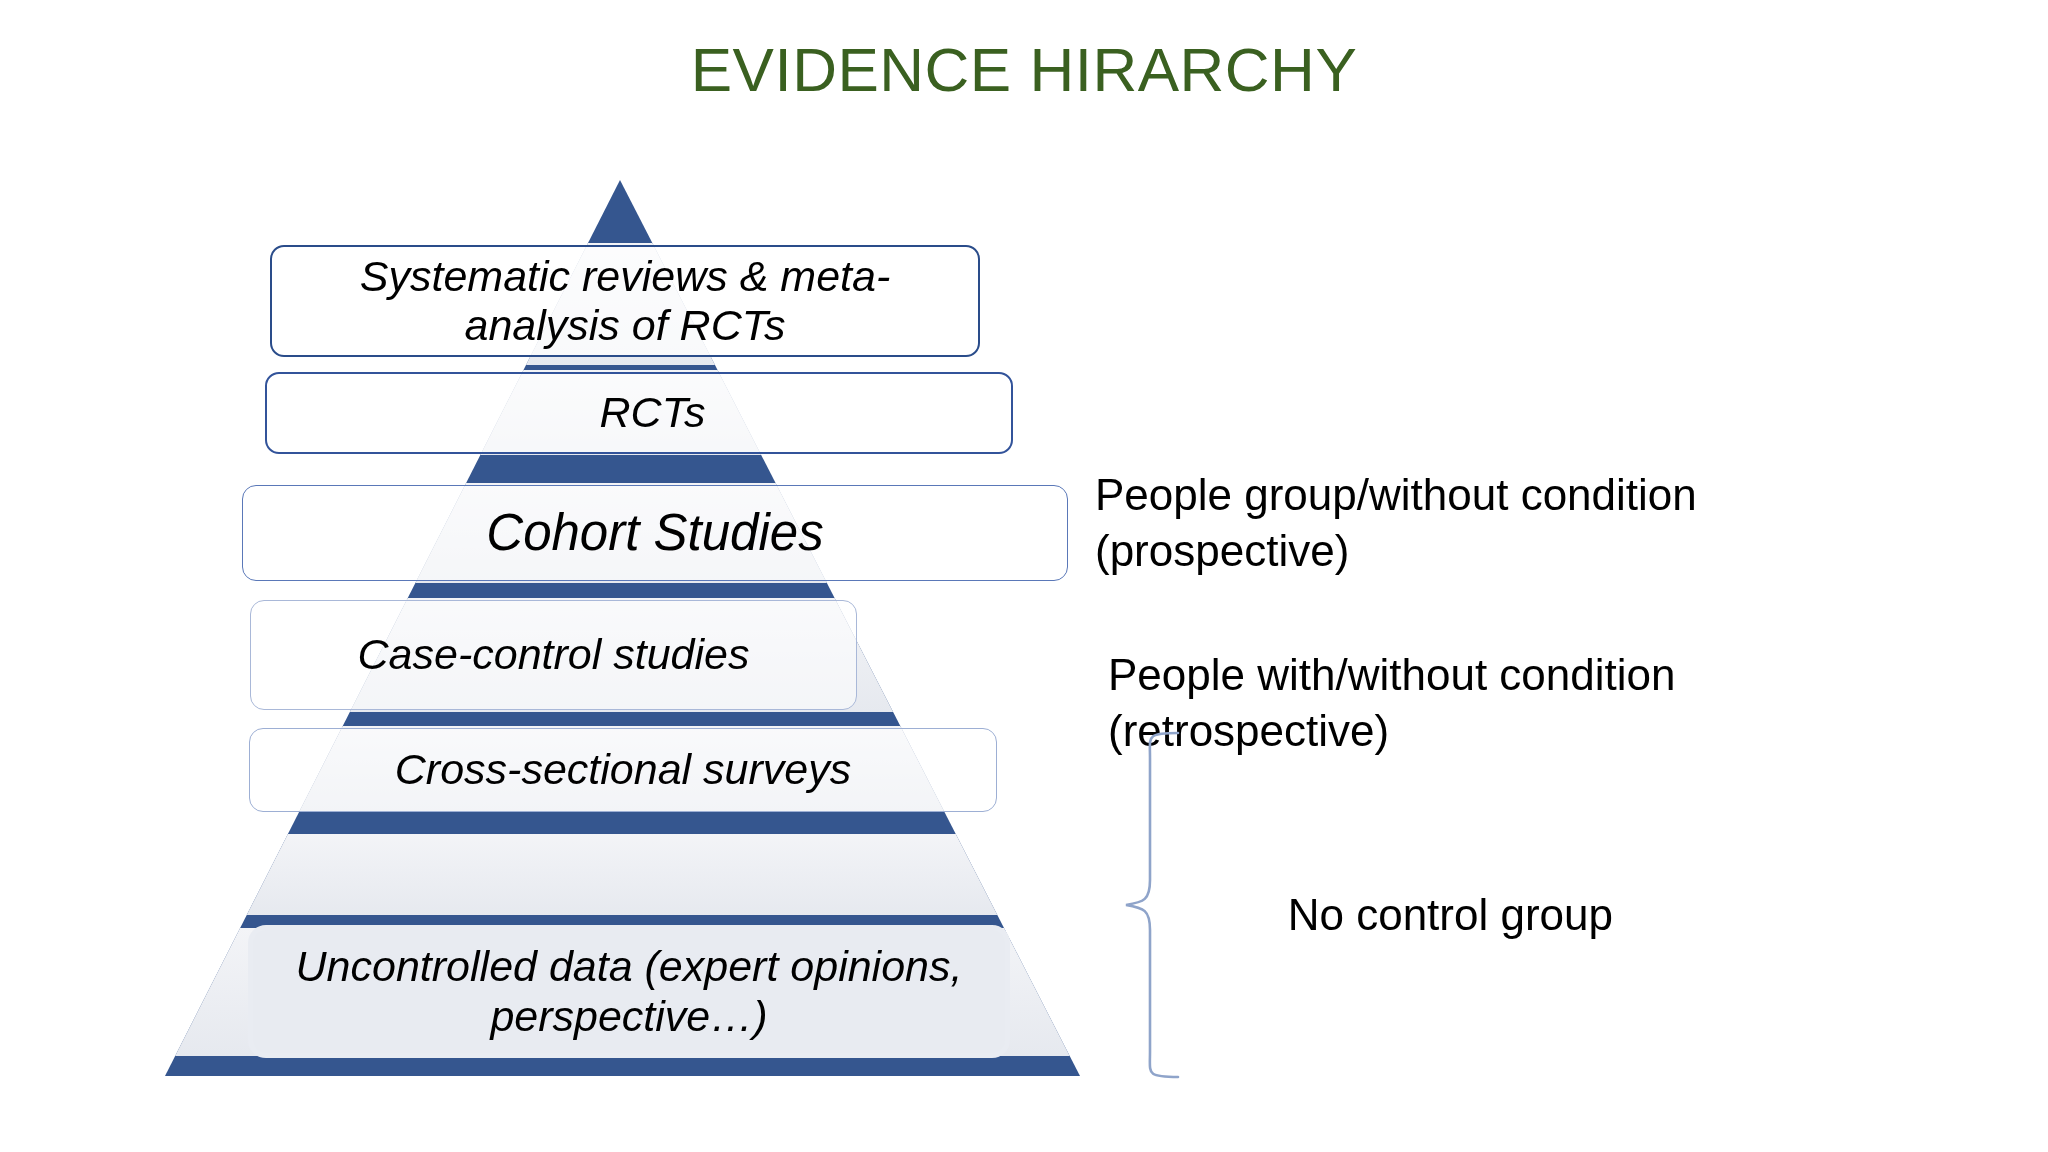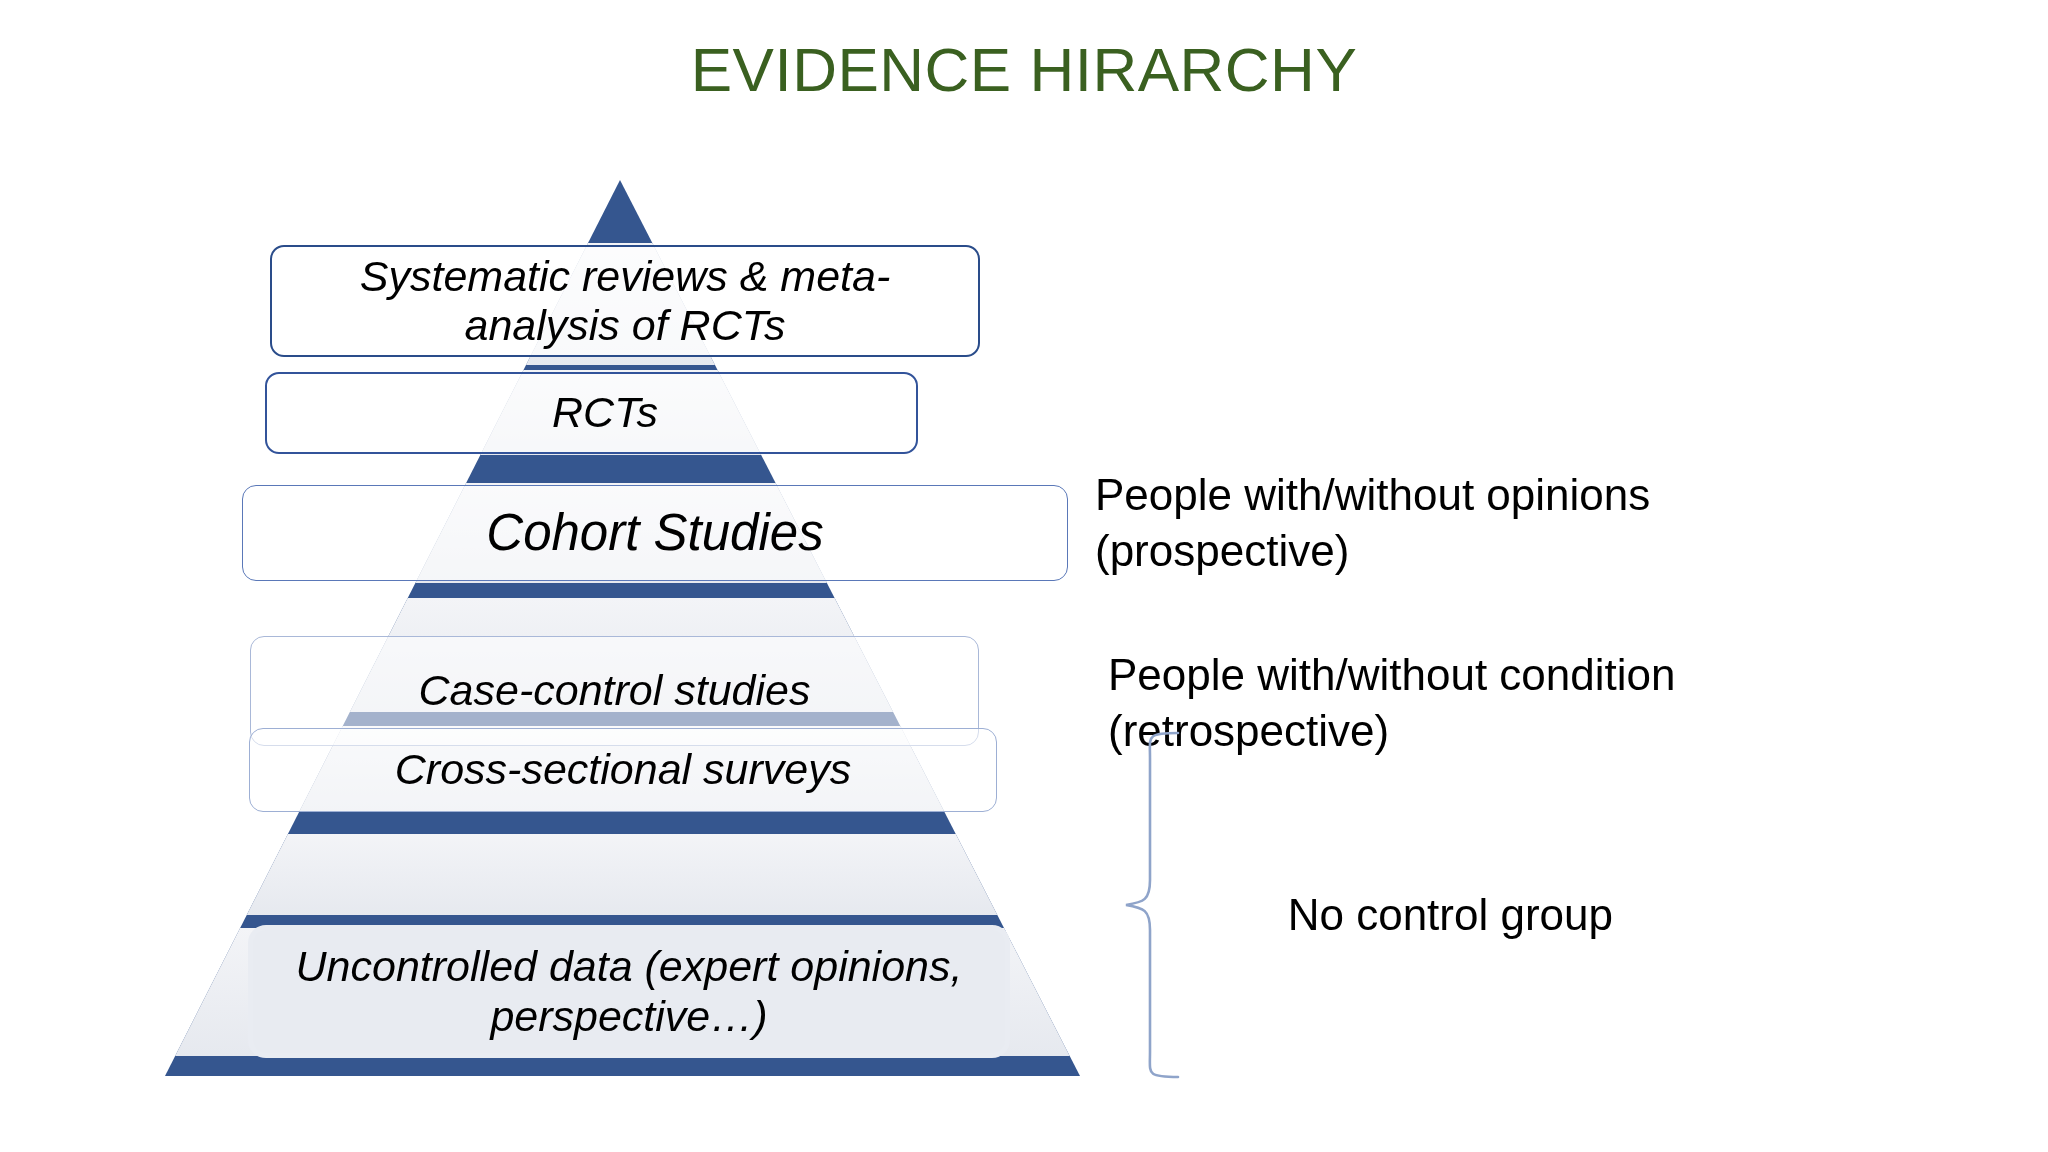--- a/index.html
+++ b/index.html
@@ -113,42 +113,42 @@
       <rect x="100" y="726" width="1100" height="86" fill="url(#band-grad)"></rect>
       <rect x="100" y="834" width="1100" height="81" fill="url(#band-grad)"></rect>
       <rect x="100" y="928" width="1100" height="128" fill="url(#band-grad)"></rect>
     </g>
   </svg>
 
   <div class="tier-box" style="left:270px; top:245px; width:710px; height:112px; font-size:43px; border:2.4px solid #2A4C8A; background:rgba(255,255,255,0.72);">
     <span class="tier-label">Systematic reviews &amp; meta-analysis of RCTs</span>
   </div>
 
-  <div class="tier-box" style="left:265px; top:372px; width:653px; height:82px; font-size:43px; border:2.2px solid #32539A; background:rgba(255,255,255,0.66);padding-left:41px;">
+  <div class="tier-box" style="left:265px; top:372px; width:748px; height:82px; font-size:43px; border:2.2px solid #32539A; background:rgba(255,255,255,0.66);padding-left:41px;">
     <span class="tier-label">RCTs</span>
   </div>
 
   <div class="tier-box" style="left:242px; top:485px; width:826px; height:96px; font-size:51px; border:1.9px solid #5A78B8; background:rgba(255,255,255,0.60);">
     <span class="tier-label">Cohort Studies</span>
   </div>
 
-  <div class="tier-box" style="left:250px; top:600px; width:729px; height:110px; font-size:43px; border:1.7px solid #A9B8D8; background:rgba(255,255,255,0.55);margin-top:36px;">
+  <div class="tier-box" style="left:250px; top:600px; width:607px; height:110px; font-size:43px; border:1.7px solid #A9B8D8; background:rgba(255,255,255,0.55);">
     <span class="tier-label">Case-control studies</span>
   </div>
 
   <div class="tier-box" style="left:249px; top:728px; width:748px; height:84px; font-size:43px; border:1.7px solid #9DAFD4; background:rgba(255,255,255,0.52);">
     <span class="tier-label">Cross-sectional surveys</span>
   </div>
 
 
   <div class="tier-box" style="left:248px; top:925px; width:762px; height:133px; font-size:43px; border:5px solid #E9ECF2; background:#E8EBF1; border-radius:18px;">
     <span class="tier-label">Uncontrolled data (expert opinions, perspective…)</span>
   </div>
 
-  <div class="annotation" style="left:1095px; top:467px; width:700px; font-size:44px;">People with/without opinions (prospective)</div>
+  <div class="annotation" style="left:1095px; top:467px; width:700px; font-size:44px;">People group/without condition (prospective)</div>
 
   <div class="annotation" style="left:1108px; top:607px; width:700px; font-size:44px;margin-top:40px;">People with/without condition (retrospective)</div>
 
   <svg id="brace-svg" style="left:1120px; top:730px; width:80px; height:350px;" viewBox="0 0 80 350" xmlns="http://www.w3.org/2000/svg">
     <path d="M 58 3 C 26 3, 30 6, 30 28 L 30 150 C 30 170, 24 172, 6 175 C 24 178, 30 180, 30 200 L 30 322 C 30 344, 26 347, 58 347" fill="none" stroke="#8FA4CA" stroke-width="2.6" stroke-linecap="round"></path>
   </svg>
 
   <div class="annotation" style="left:1283px; top:885px; width:330px; font-size:44px; line-height:1.35;text-align:right;">No control group</div>
 
 </div>

